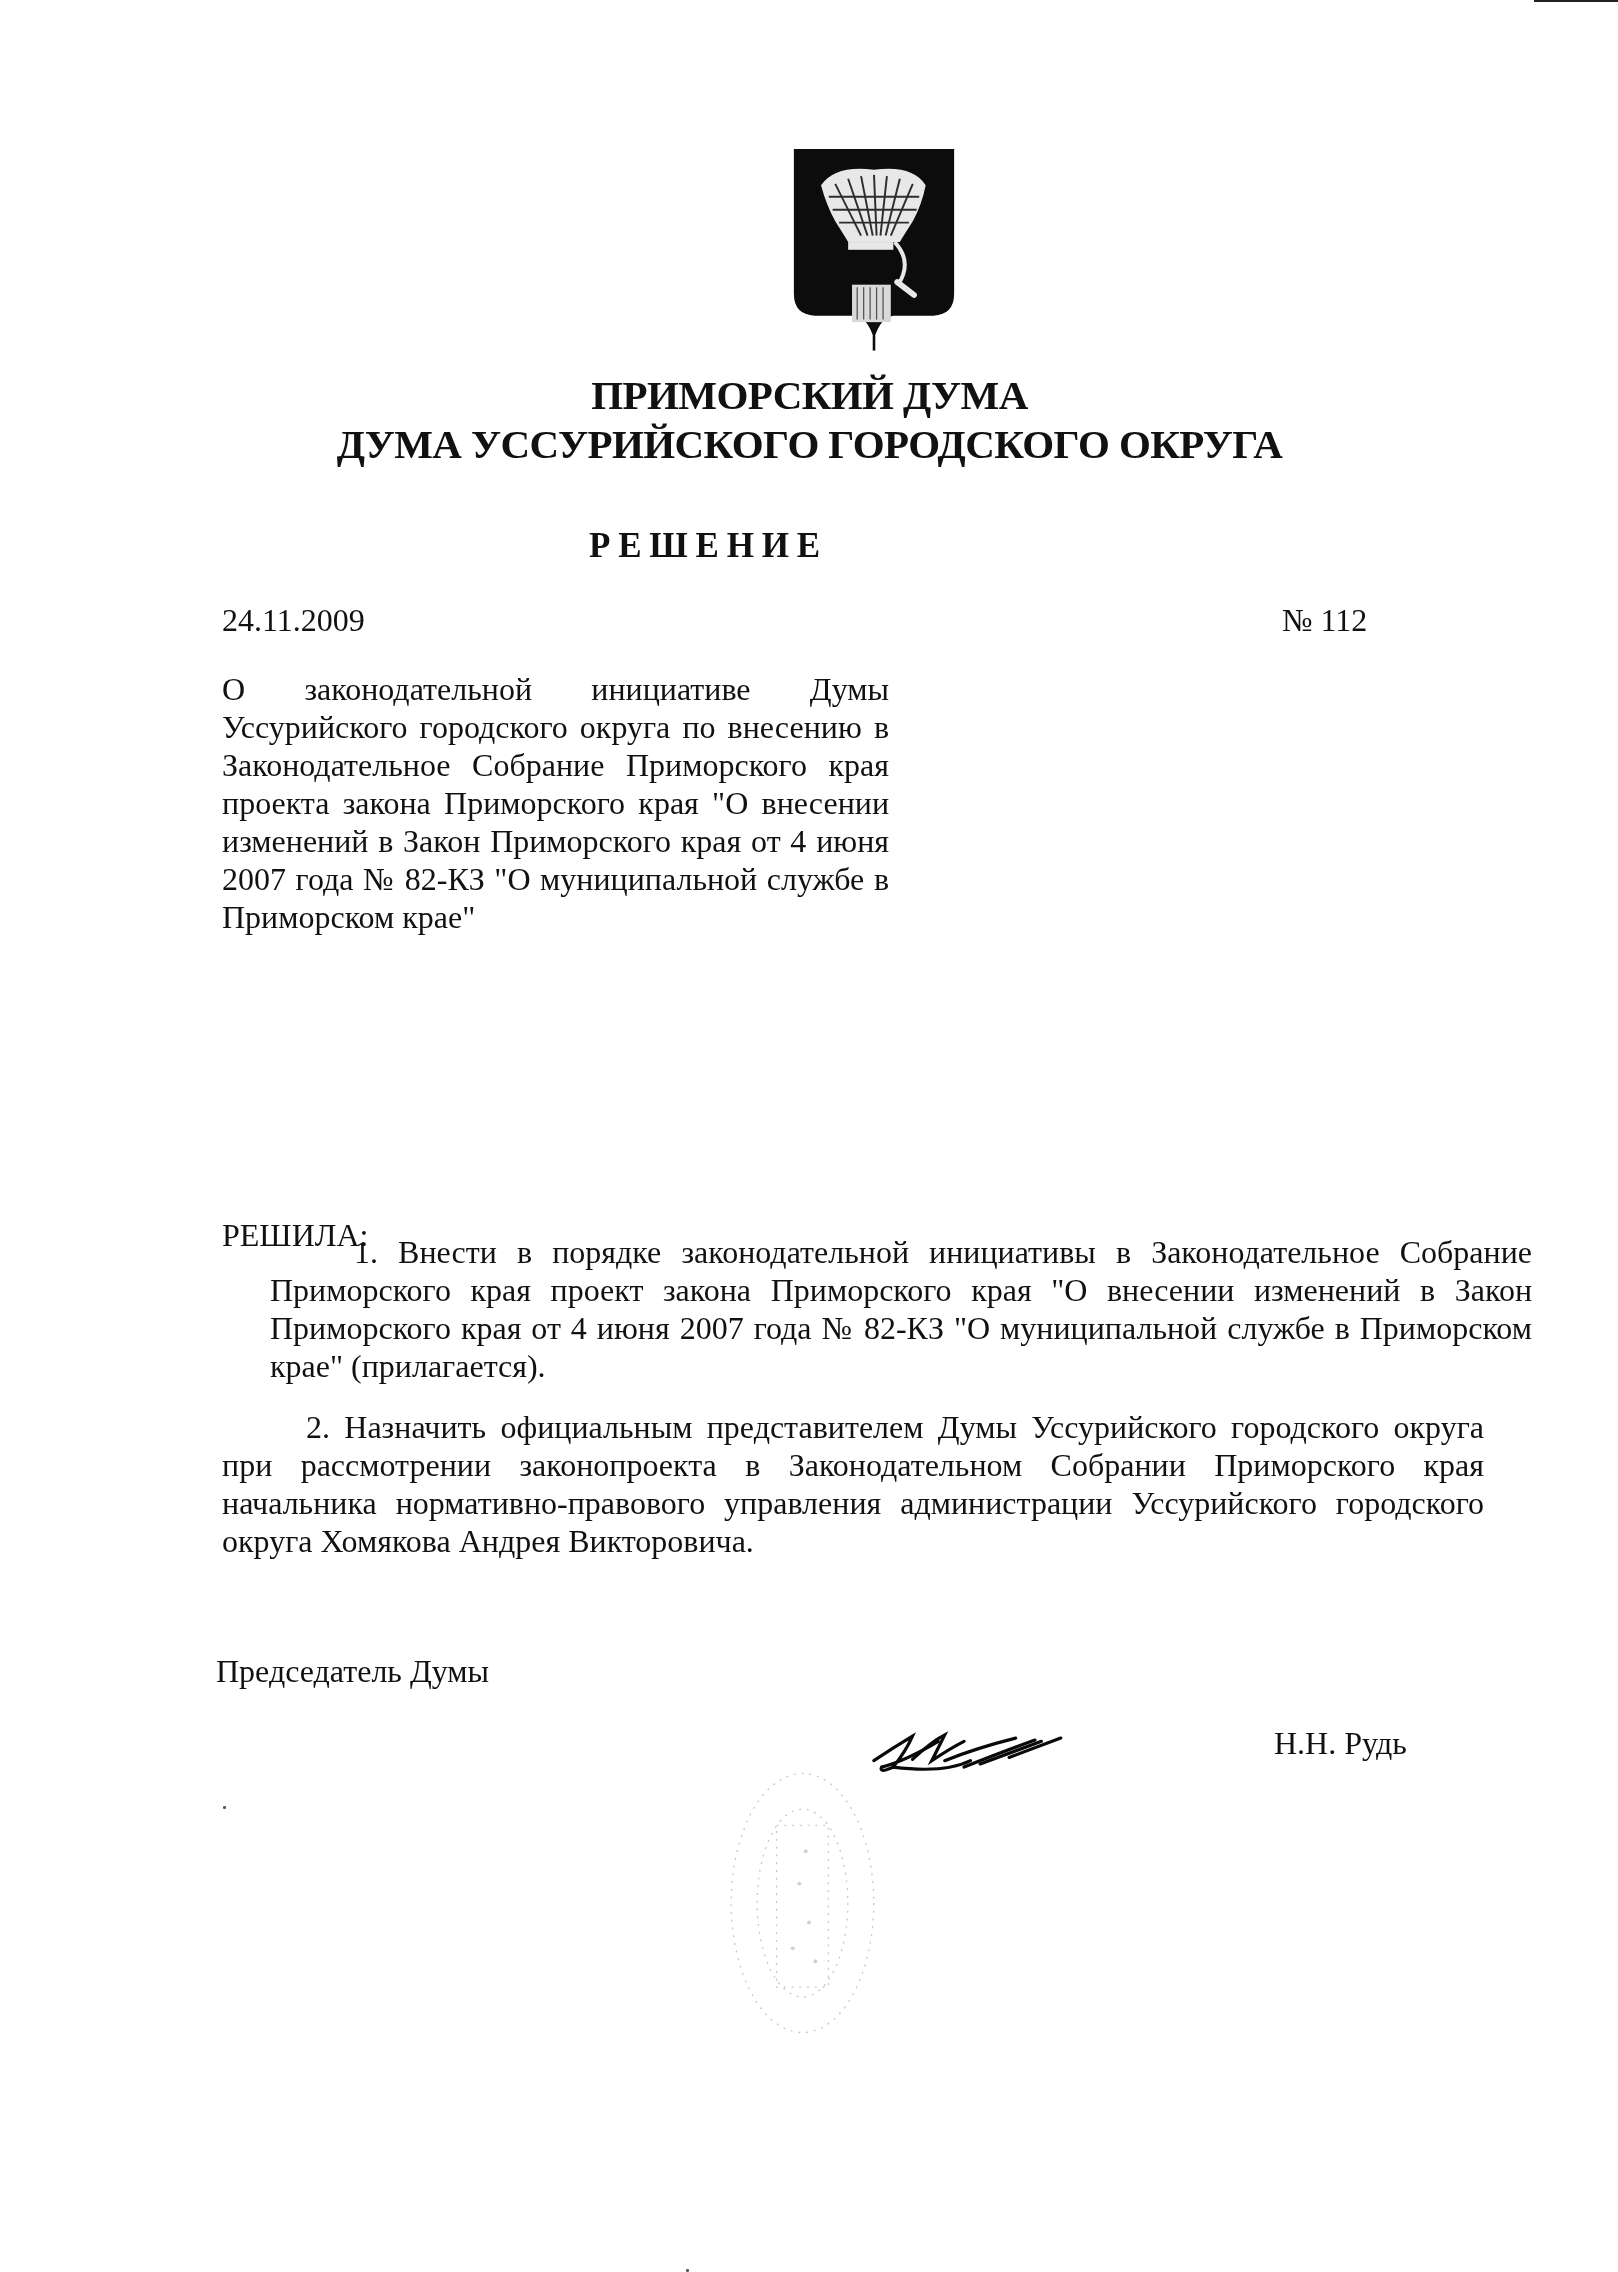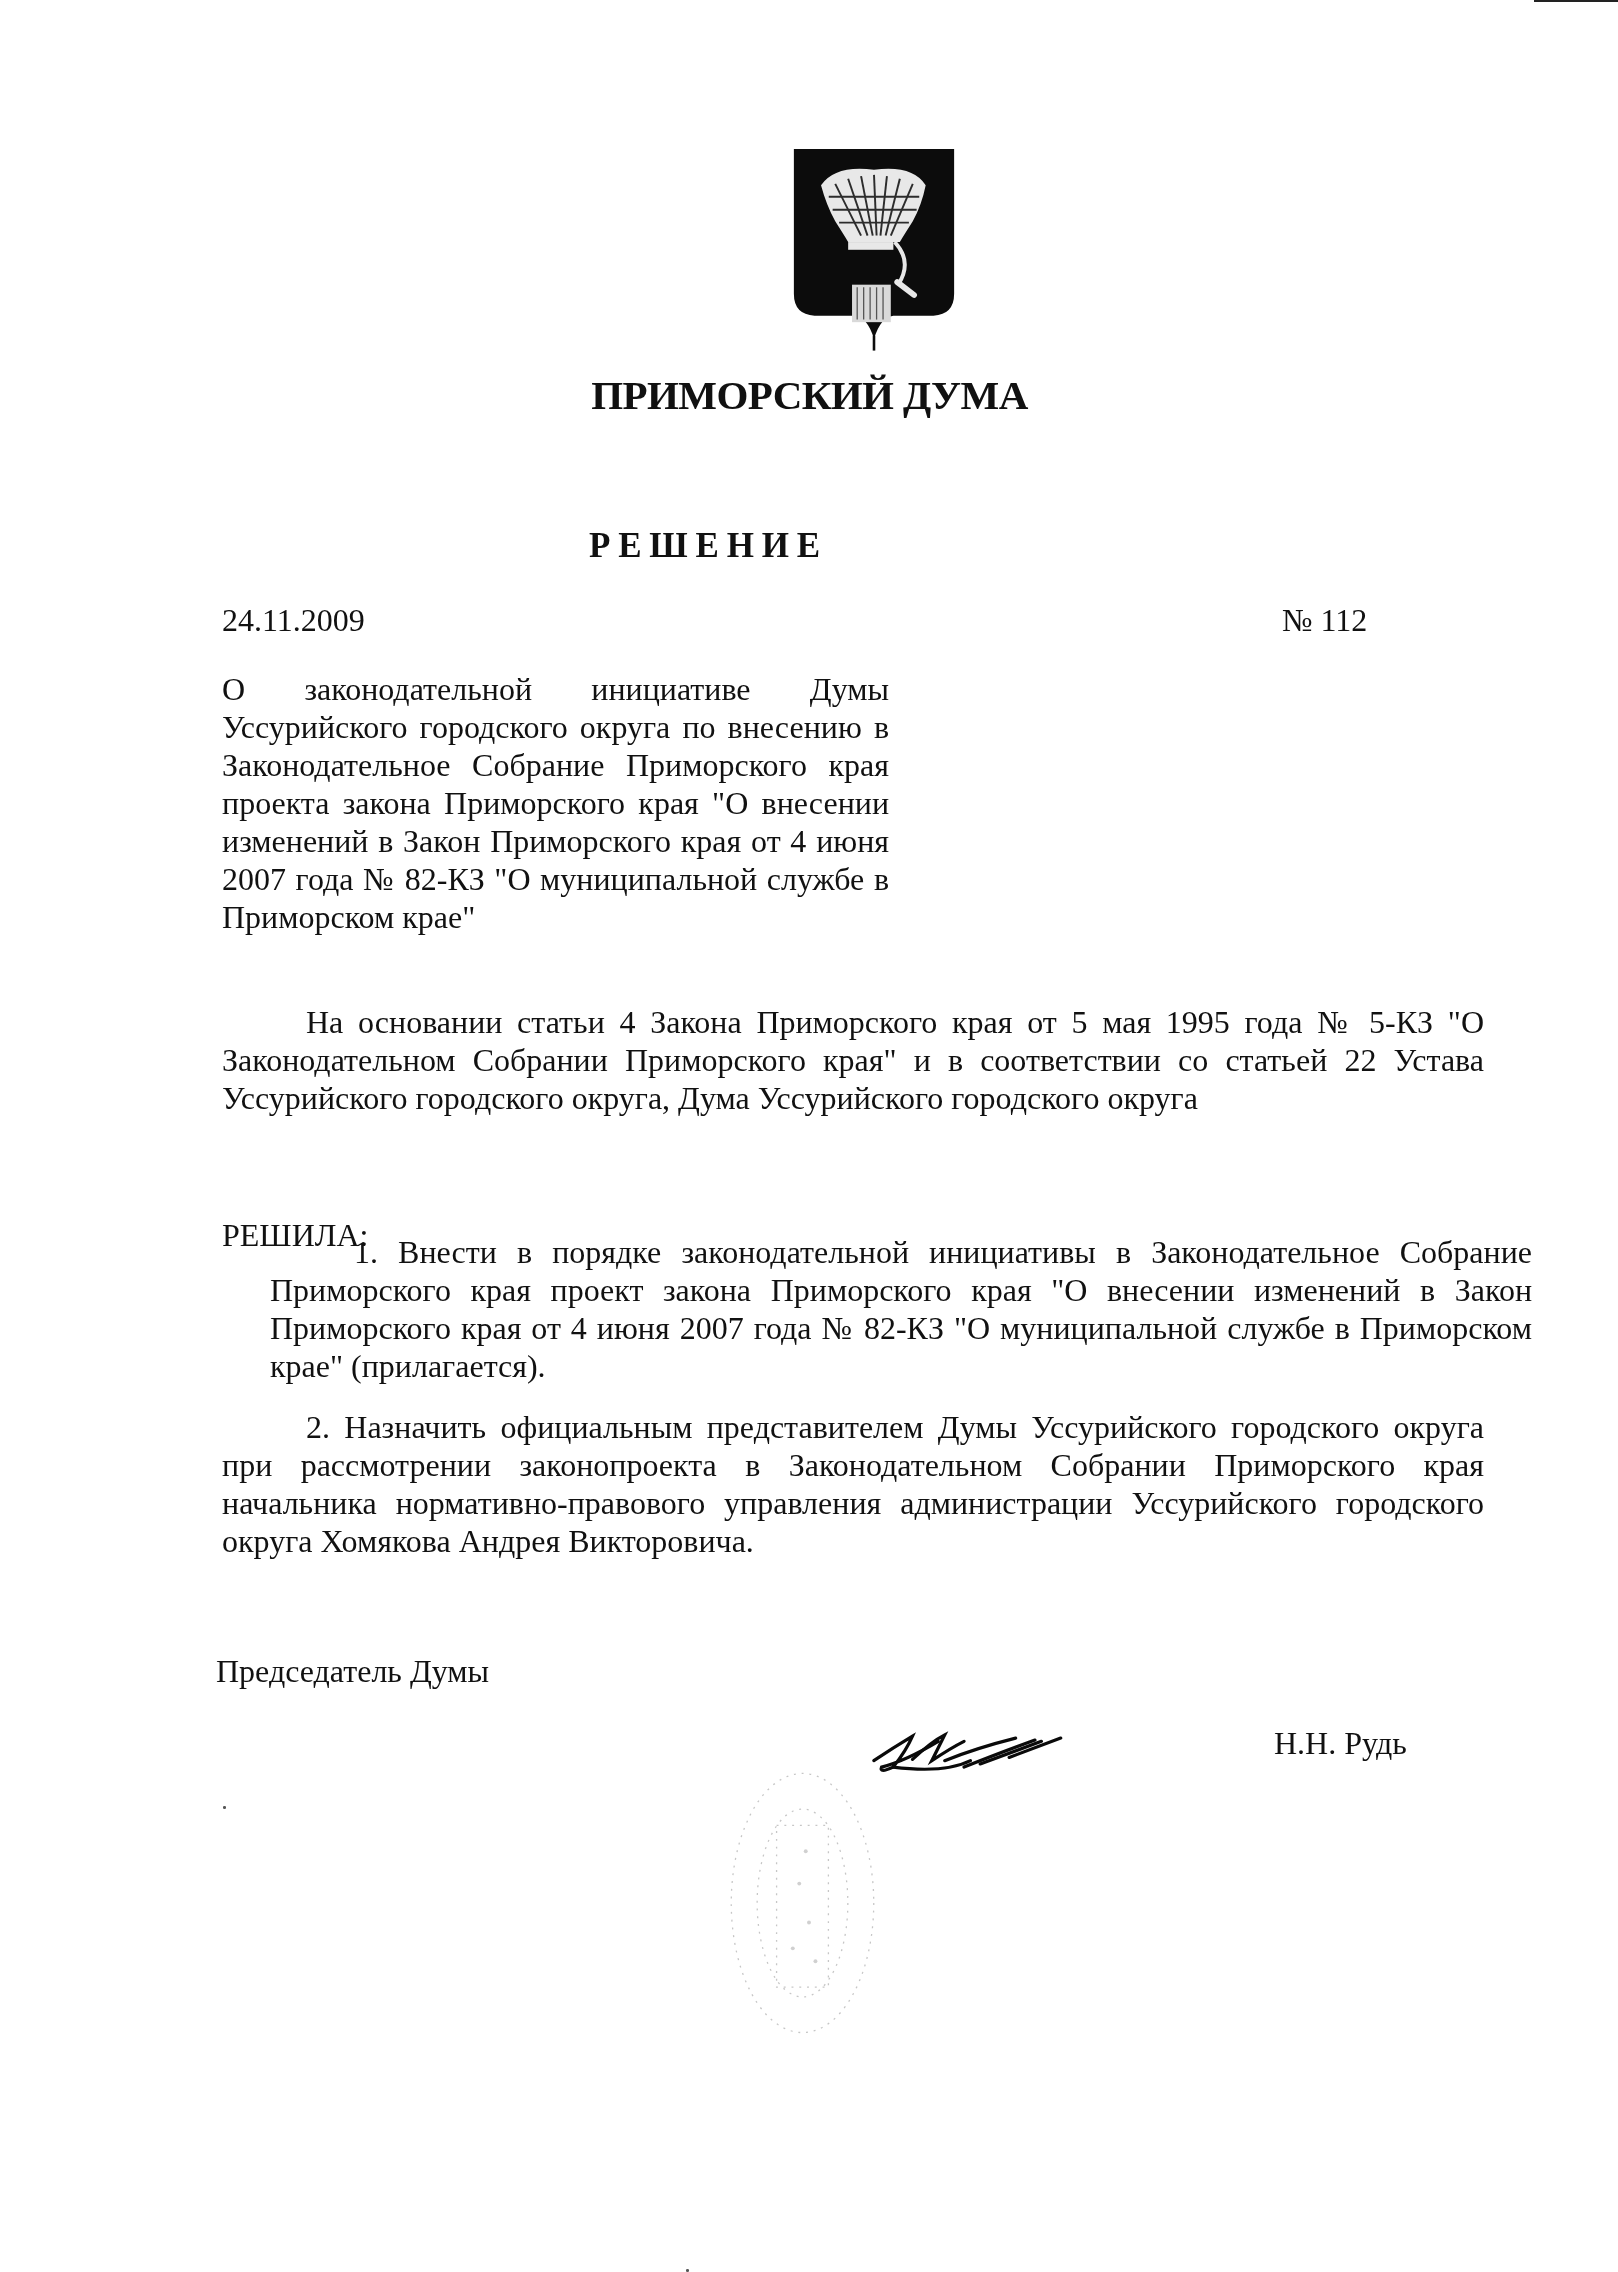--- a/index.html
+++ b/index.html
@@ -66,29 +66,29 @@
     <g stroke="#555" stroke-width="2">
       <line x1="104" y1="220" x2="104" y2="270"></line>
         <line x1="114" y1="220" x2="114" y2="270"></line>
       <line x1="124" y1="220" x2="124" y2="270"></line>
         <line x1="134" y1="220" x2="134" y2="270"></line>
       <line x1="144" y1="220" x2="144" y2="270"></line>
     </g>
   </svg>
 
   <div class="org-heading org-line-1">ПРИМОРСКИЙ ДУМА</div>
+  <div class="org-heading org-line-2">ДУМА УССУРИЙСКОГО ГОРОДСКОГО ОКРУГА</div>
 
   <div class="doc-type">РЕШЕНИЕ</div>
 
   <div class="doc-date">24.11.2009</div>
   <div class="doc-number">№ 112</div>
 
   <div class="subject">О законодательной инициативе Думы Уссурийского городского округа по внесению в Законодательное Собрание Приморского края проекта закона Приморского края "О внесении изменений в Закон Приморского края от 4 июня 2007 года № 82-КЗ "О муниципальной службе в Приморском крае"</div>
 
-  <div class="body-text indent preamble">На основании статьи 4 Закона Приморского края от 5 мая 1995 года № 5-КЗ "О Законодательном Собрании Приморского края" и в соответствии со статьей 22 Устава Уссурийского городского округа, Дума Уссурийского городского округа</div>
 
   <div class="resolved">РЕШИЛА:</div>
 
   <div class="body-text indent item1">1. Внести в порядке законодательной инициативы в Законодательное Собрание Приморского края проект закона Приморского края "О внесении изменений в Закон Приморского края от 4 июня 2007 года № 82-КЗ "О муниципальной службе в Приморском крае" (прилагается).</div>
   <div class="body-text indent item2">2. Назначить официальным представителем Думы Уссурийского городского округа при рассмотрении законопроекта в Законодательном Собрании Приморского края начальника нормативно-правового управления администрации Уссурийского городского округа Хомякова Андрея Викторовича.</div>
 
   <div class="sig-title">Председатель  Думы</div>
 
   <svg class="signature" viewBox="0 0 320 90">
     <g stroke="#0a0a0a" stroke-width="5" fill="none" stroke-linecap="round">

